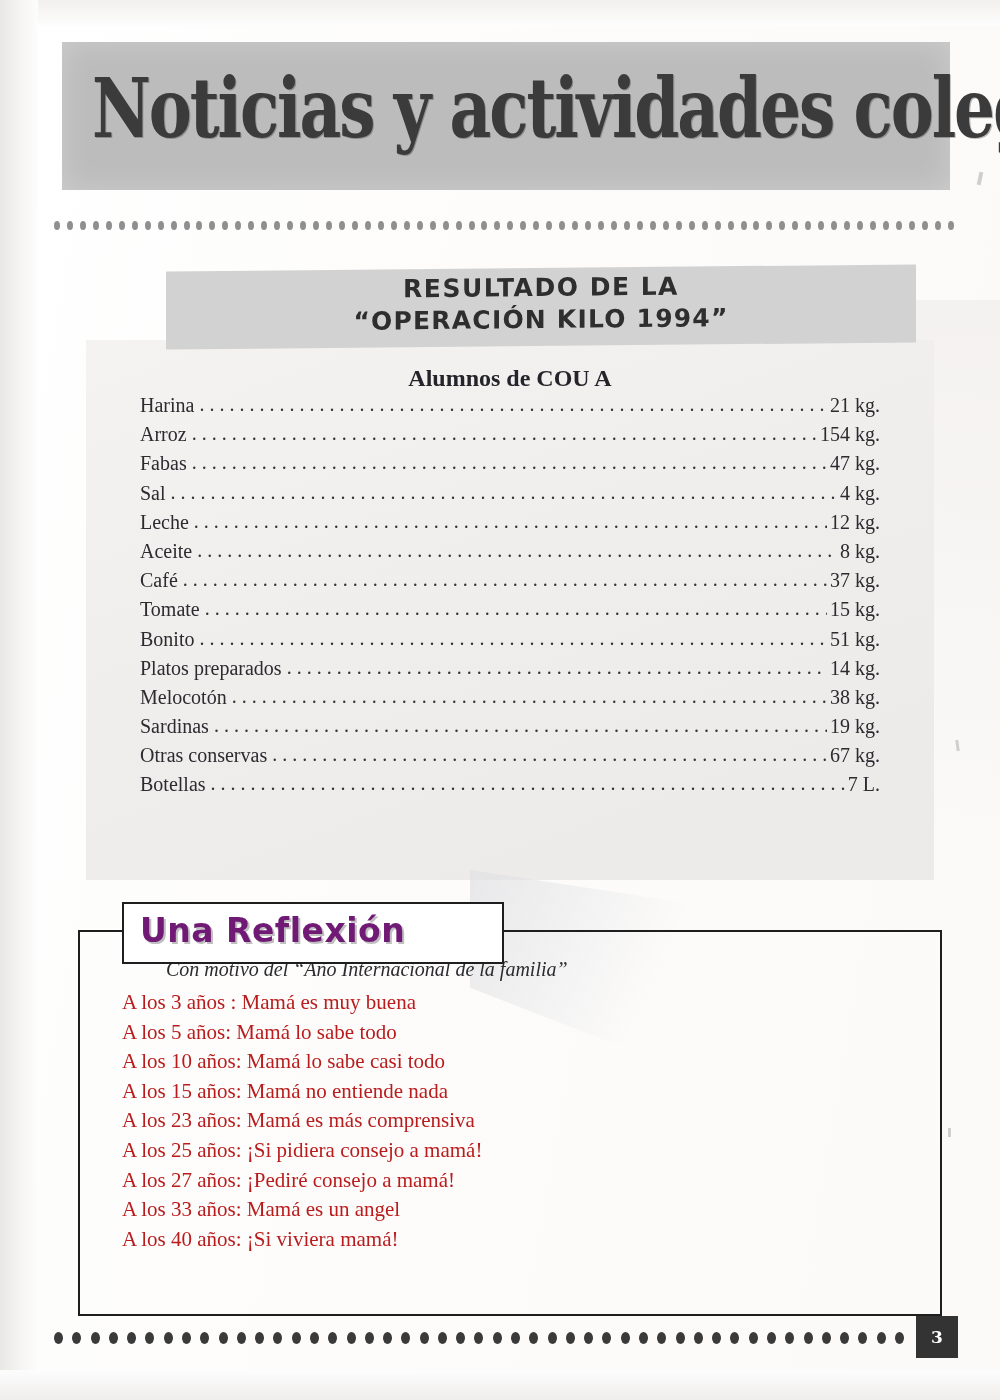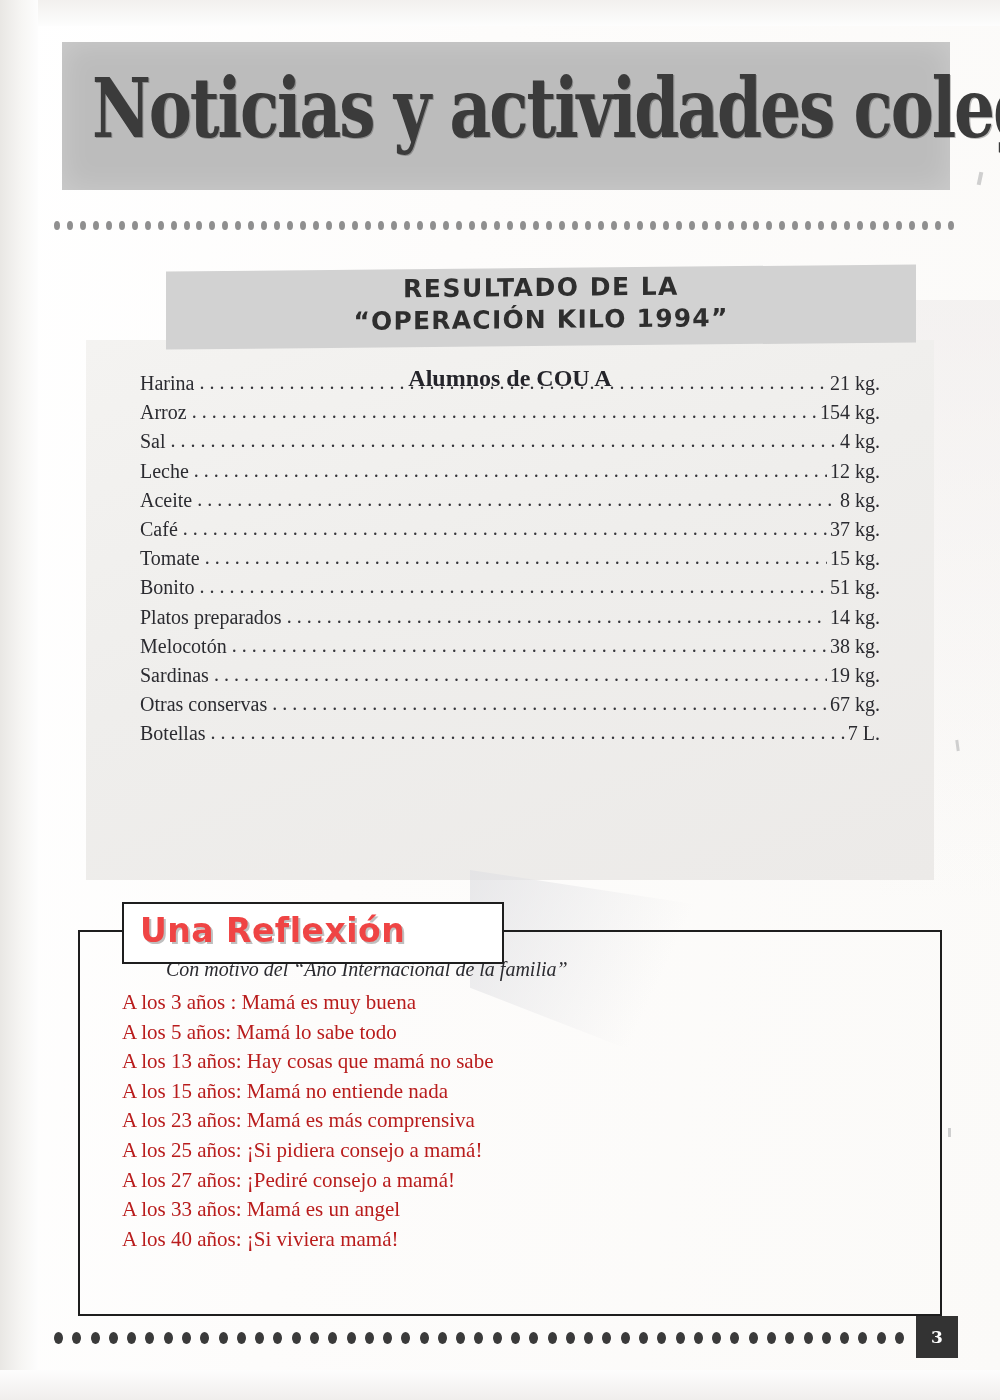--- a/index.html
+++ b/index.html
@@ -147,21 +147,21 @@
     width: 848px;
     text-align: center;
     font-family: "Liberation Serif", serif;
     font-weight: bold;
     font-size: 24px;
     color: #24242a;
   }
 
   .item-list {
     position: absolute;
-    left: 140px; top: 372px;
+    left: 140px; top: 394px;
     width: 740px;
   }
   .item-row {
     display: flex;
     align-items: baseline;
     height: 29.2px;
     font-family: "Liberation Serif", serif;
     font-size: 20px;
     color: #2b2b30;
     white-space: nowrap;
@@ -200,21 +200,21 @@
     z-index: 3;
   }
   .reflection-heading-text {
     position: absolute;
     left: 140px; top: 908px;
     z-index: 4;
     font-family: "DejaVu Sans", sans-serif;
     font-weight: bold;
     font-size: 33px;
     line-height: 46px;
-    color: #ef4444;
+    color: #701a75;
     letter-spacing: 0.5px;
     text-shadow: 2px 2px 0 #bfbfbf;
   }
   .reflection-subtitle {
     position: absolute;
     left: 118px; top: 958px;
     font-family: "Liberation Serif", serif;
     font-style: italic;
     font-size: 20px;
     color: #2b2b30;
@@ -361,20 +361,25 @@
       <span class="item-label">Harina</span>
       <span class="item-leader"></span>
       <span class="item-value">21 kg.</span>
     </div>
     <div class="item-row">
       <span class="item-label">Arroz</span>
       <span class="item-leader"></span>
       <span class="item-value">154 kg.</span>
     </div>
     <div class="item-row">
+      <span class="item-label">Fabas</span>
+      <span class="item-leader"></span>
+      <span class="item-value">47 kg.</span>
+    </div>
+    <div class="item-row">
       <span class="item-label">Sal</span>
       <span class="item-leader"></span>
       <span class="item-value">4 kg.</span>
     </div>
     <div class="item-row">
       <span class="item-label">Leche</span>
       <span class="item-leader"></span>
       <span class="item-value">12 kg.</span>
     </div>
     <div class="item-row">
@@ -426,21 +431,21 @@
 
 <div class="ghost-wedge"></div>
 
 <div class="reflection-box"></div>
 <div class="reflection-heading-box"></div>
 <div class="reflection-heading-text">Una Reflexión</div>
 <div class="reflection-subtitle">Con motivo del “Año Internacional de la familia”</div>
 <div class="reflection-lines" id="reflection-lines">
     <div class="reflection-line">A los 3 años : Mamá es muy buena</div>
     <div class="reflection-line">A los 5 años: Mamá lo sabe todo</div>
-    <div class="reflection-line">A los 13 años: Hay cosas que mamá no sabe</div>
+    <div class="reflection-line">A los 10 años: Mamá lo sabe casi todo</div>
     <div class="reflection-line">A los 15 años: Mamá no entiende nada</div>
     <div class="reflection-line">A los 23 años: Mamá es más comprensiva</div>
     <div class="reflection-line">A los 25 años: ¡Si pidiera consejo a mamá!</div>
     <div class="reflection-line">A los 27 años: ¡Pediré consejo a mamá!</div>
     <div class="reflection-line">A los 33 años: Mamá es un angel</div>
     <div class="reflection-line">A los 40 años: ¡Si viviera mamá!</div>
   </div>
 
 <div class="dot-rule dot-rule-bottom">
   <i></i>

